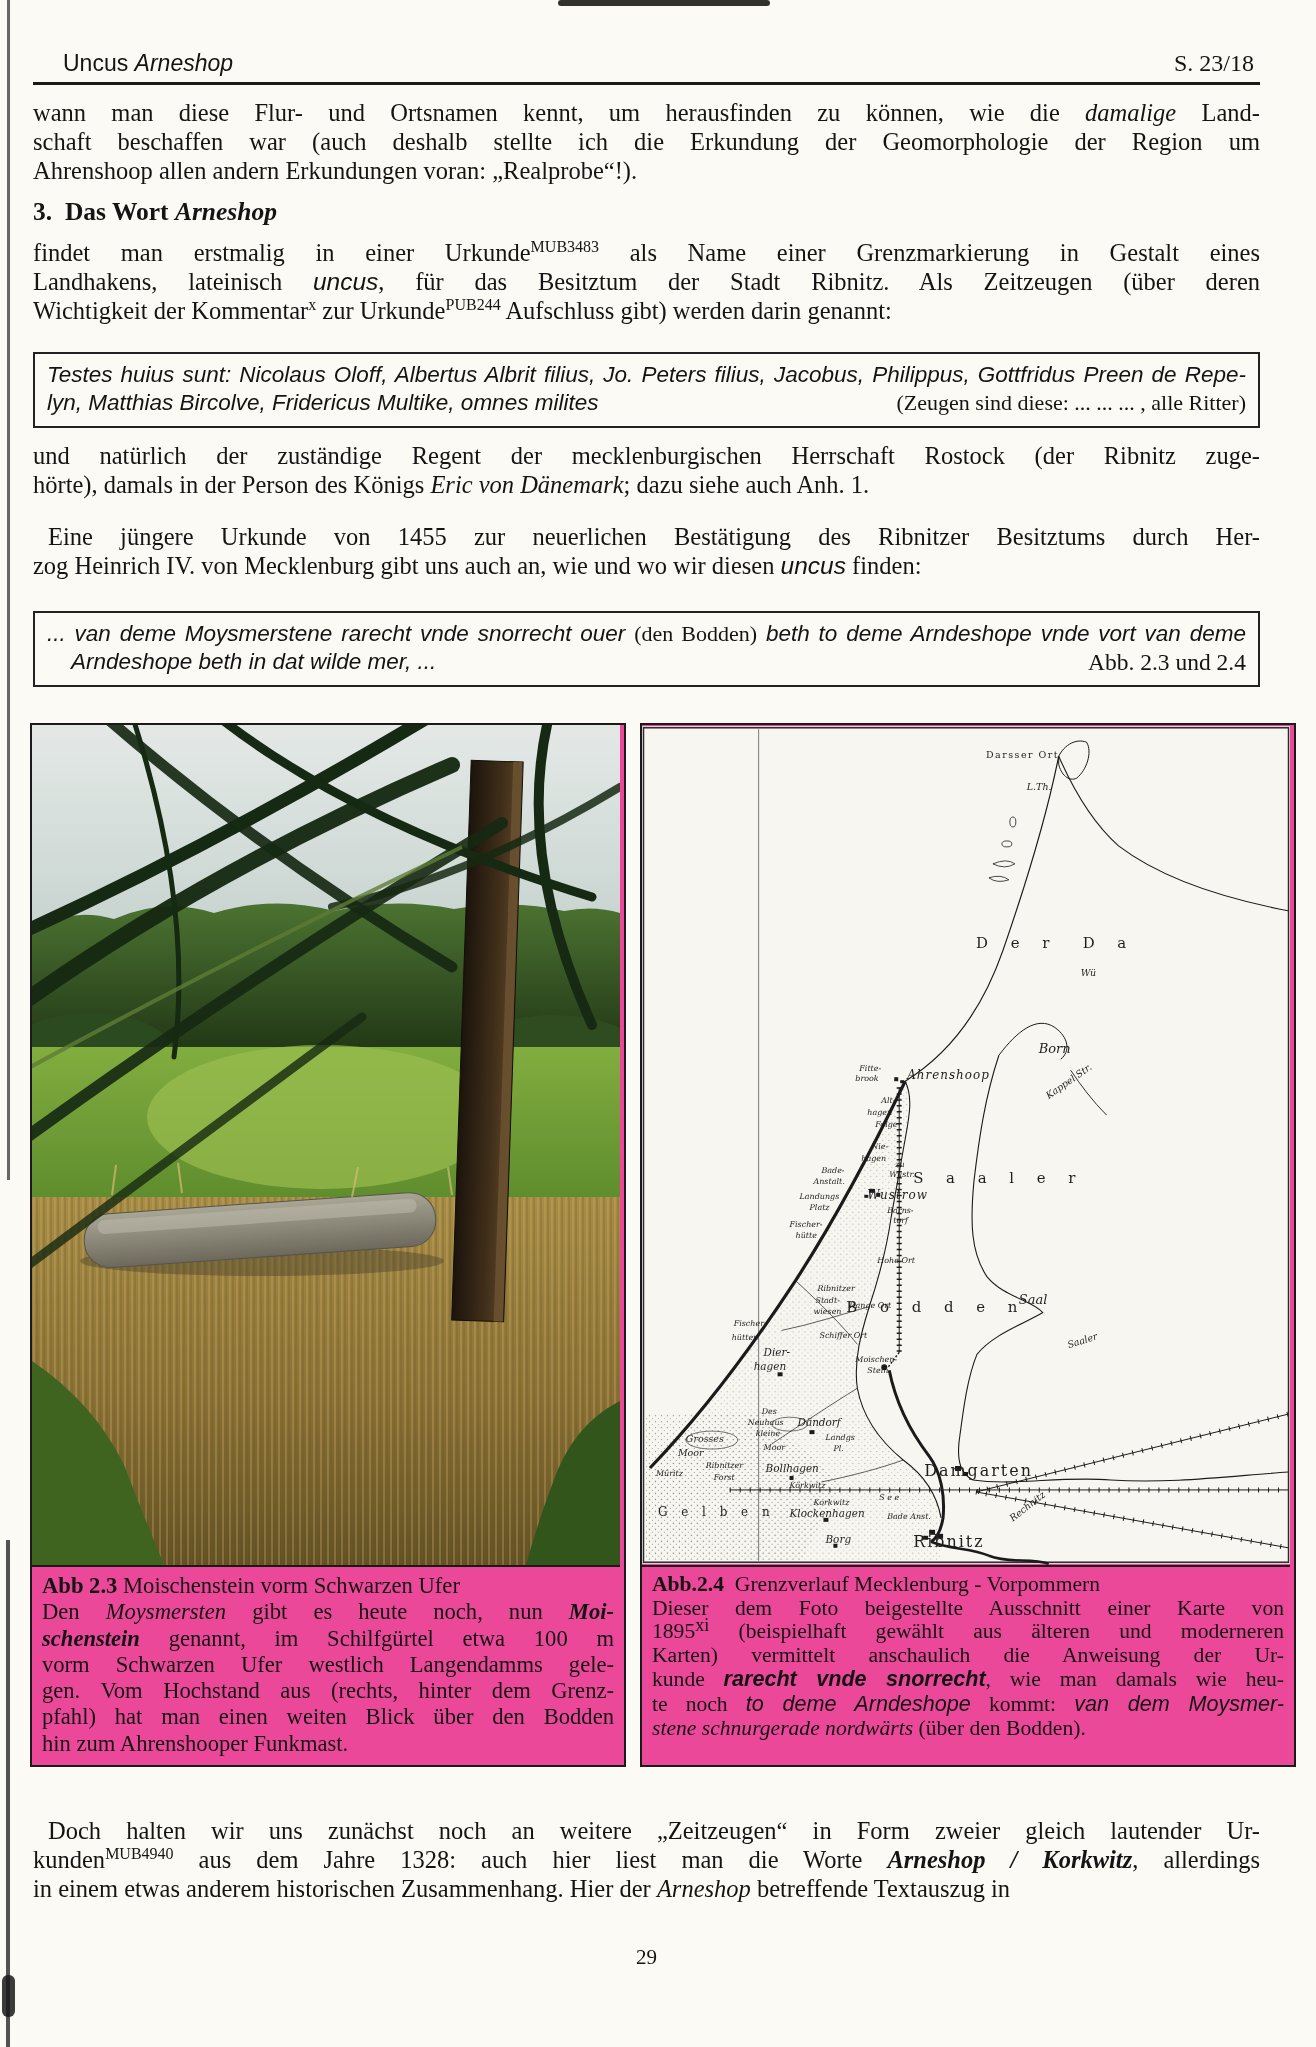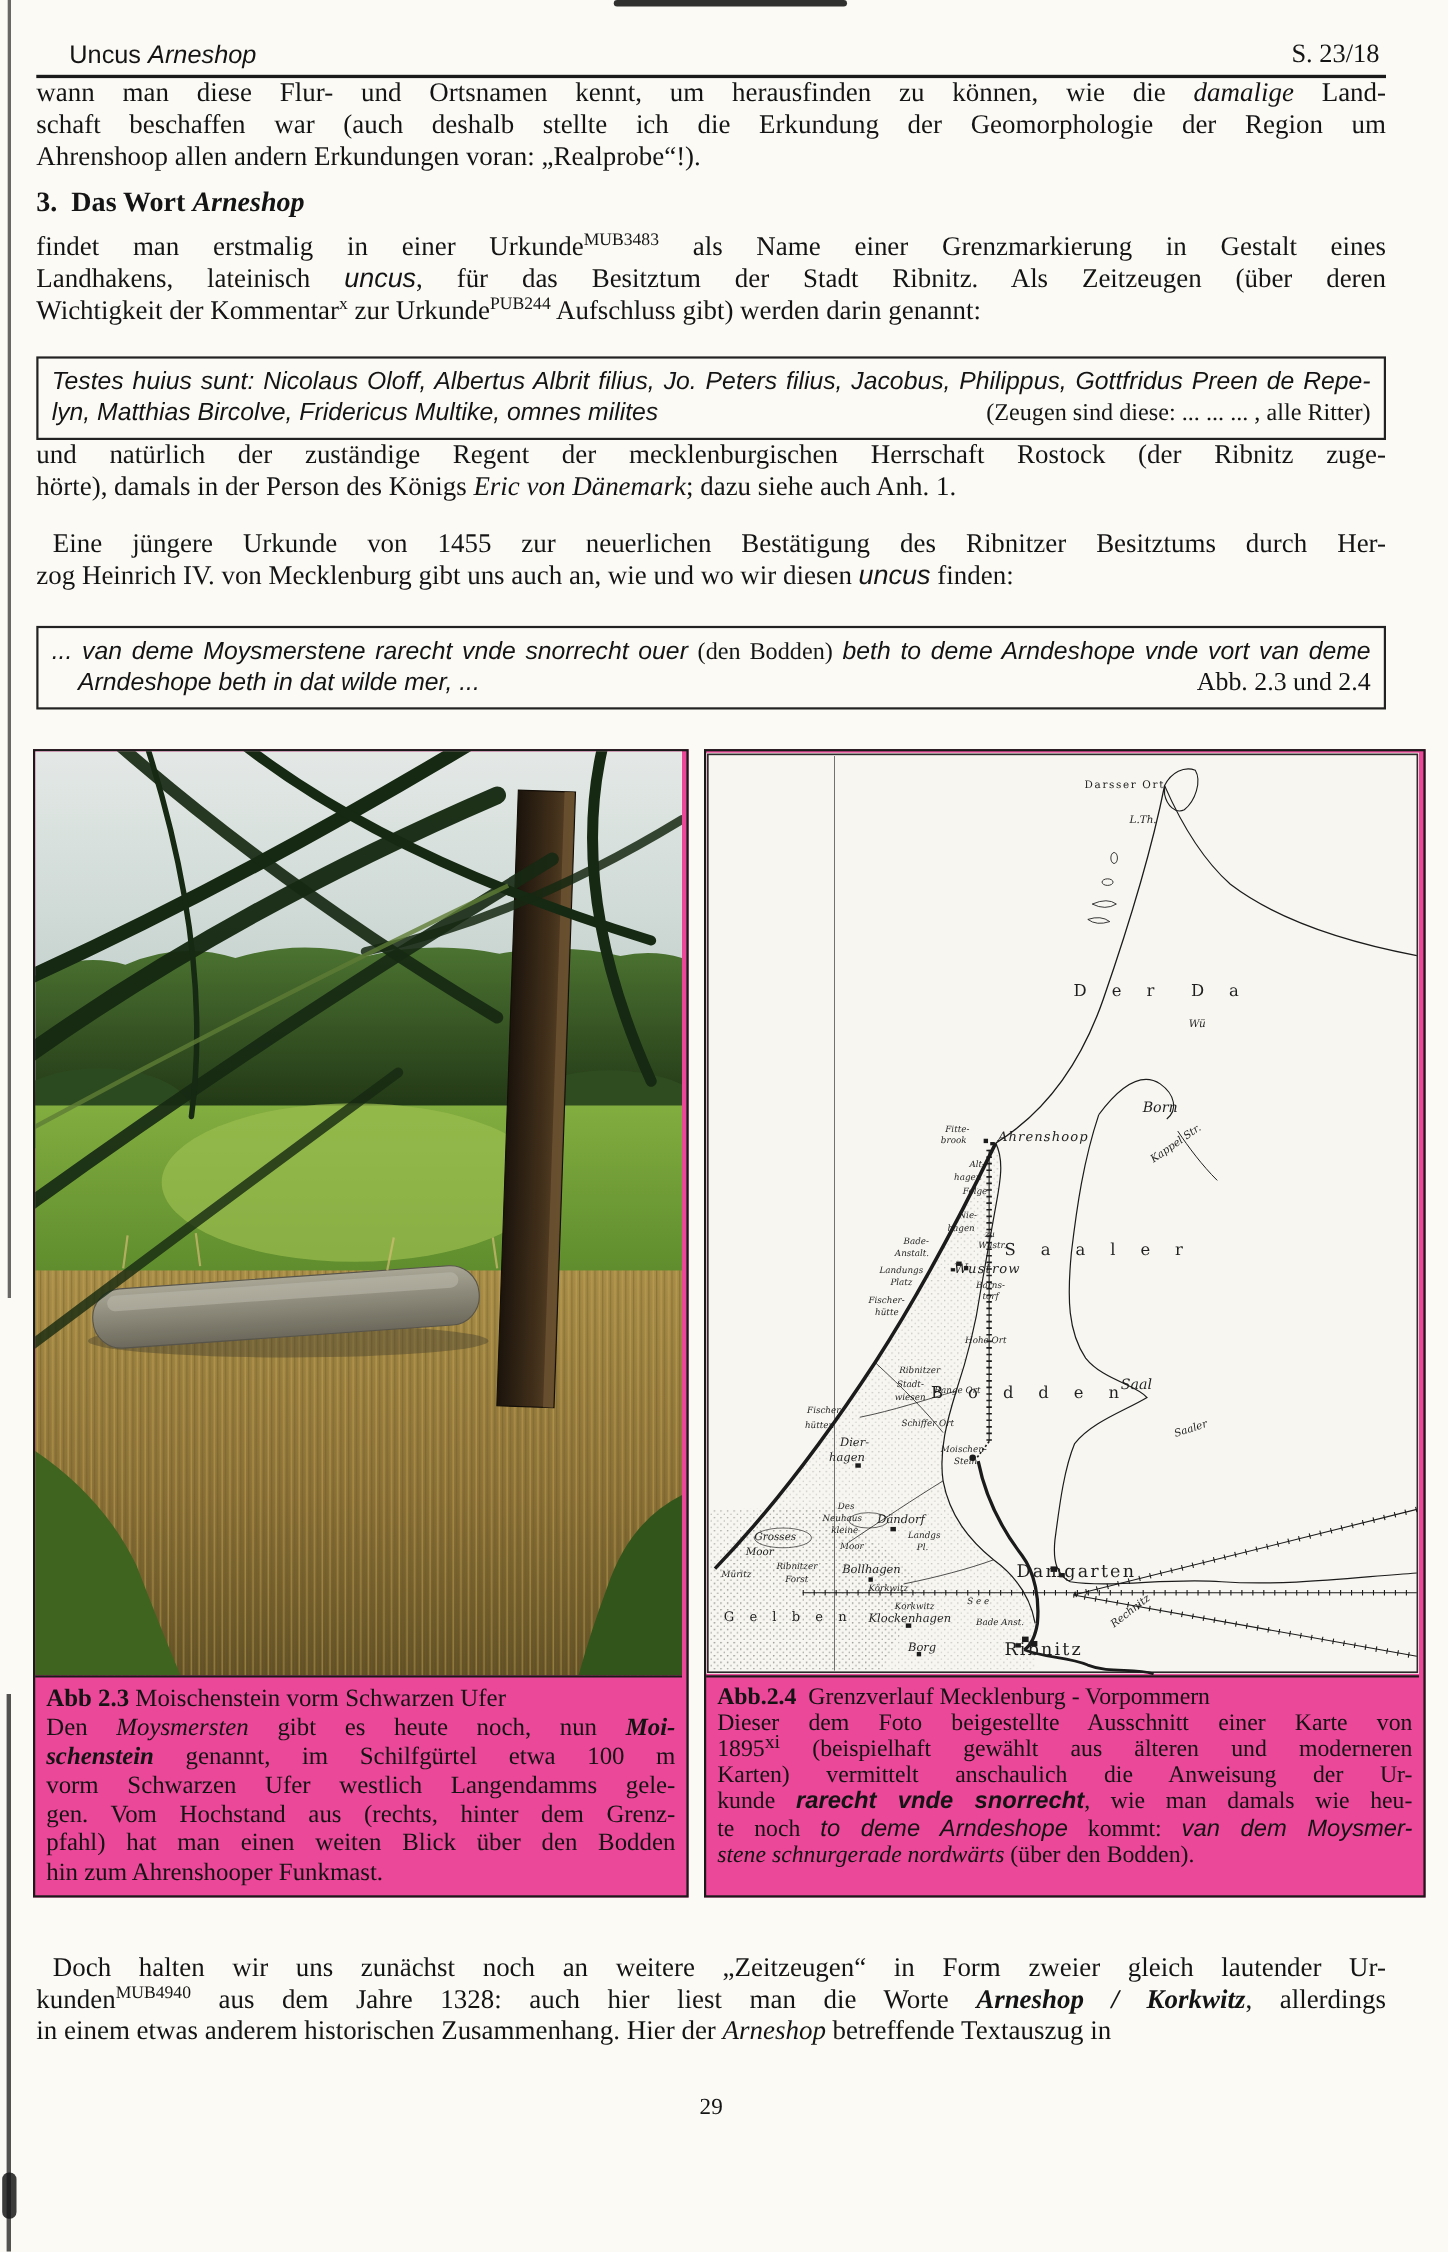--- a/index.html
+++ b/index.html
@@ -5,37 +5,37 @@
   html,body{margin:0;padding:0}
   body{
     width:1316px;height:2047px;position:relative;overflow:hidden;
     background:#fbfaf5;color:#141414;
     font-family:"Liberation Serif",serif;
   }
   .col{margin:0 56px 0 33px}
   
   .art{position:absolute;background:#191919;pointer-events:none}
   
-  .hdr{display:flex;justify-content:space-between;align-items:flex-end;padding-top:36px}
+  .hdr{display:flex;justify-content:space-between;align-items:flex-end;padding-top:50px}
   .hdr-left{font-family:"Liberation Sans",sans-serif;font-size:23px;padding-left:30px}
   .hdr-left .it{font-style:italic}
   .hdr-right{font-size:24px;padding-right:6px}
   .rule{height:3px;background:#1a1a1a;margin-top:5px}
   
   .ln{font-size:24.5px;line-height:28.8px;text-align:justify;text-align-last:justify;white-space:normal}
   .ln.end{text-align-last:left}
   .ln.ind{text-indent:15px}
   .it{font-style:italic}
   .bd{font-weight:bold}
   .bi{font-weight:bold;font-style:italic}
   .si{font-family:"Liberation Sans",sans-serif;font-style:italic}
   .bsi{font-family:"Liberation Sans",sans-serif;font-style:italic;font-weight:bold}
   sup.ref{font-size:16px;line-height:0;vertical-align:9px}
   .h3{font-size:25.5px;font-weight:bold;margin-top:12px;margin-bottom:12px}
-  .p{margin-top:0}
+  .p{margin-top:14px}
   
   .qbox{border:2px solid #222;margin-top:26px;padding:7px 12px 9px 12px;
         font-family:"Liberation Sans",sans-serif;font-style:italic;font-size:22.5px;line-height:28px}
   .qbox .rm{font-family:"Liberation Serif",serif;font-style:normal}
   .ln-flex{display:flex;justify-content:space-between;align-items:flex-start}
   .qbox .ind2{padding-left:24px}
   
   .figs{display:flex;margin-left:30px;margin-top:36px;gap:14px}
   .figbox{border:2px solid #1a1a1a;background:#ec4899}
   .figbox .media{border-bottom:2px solid #1a1a1a;display:block}

